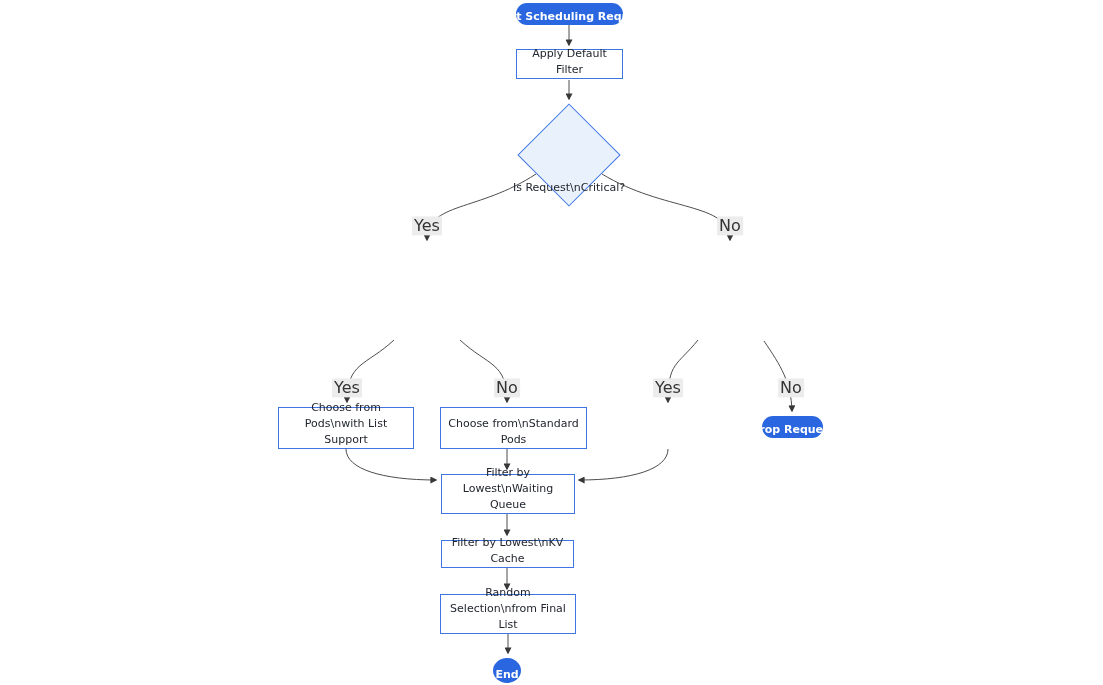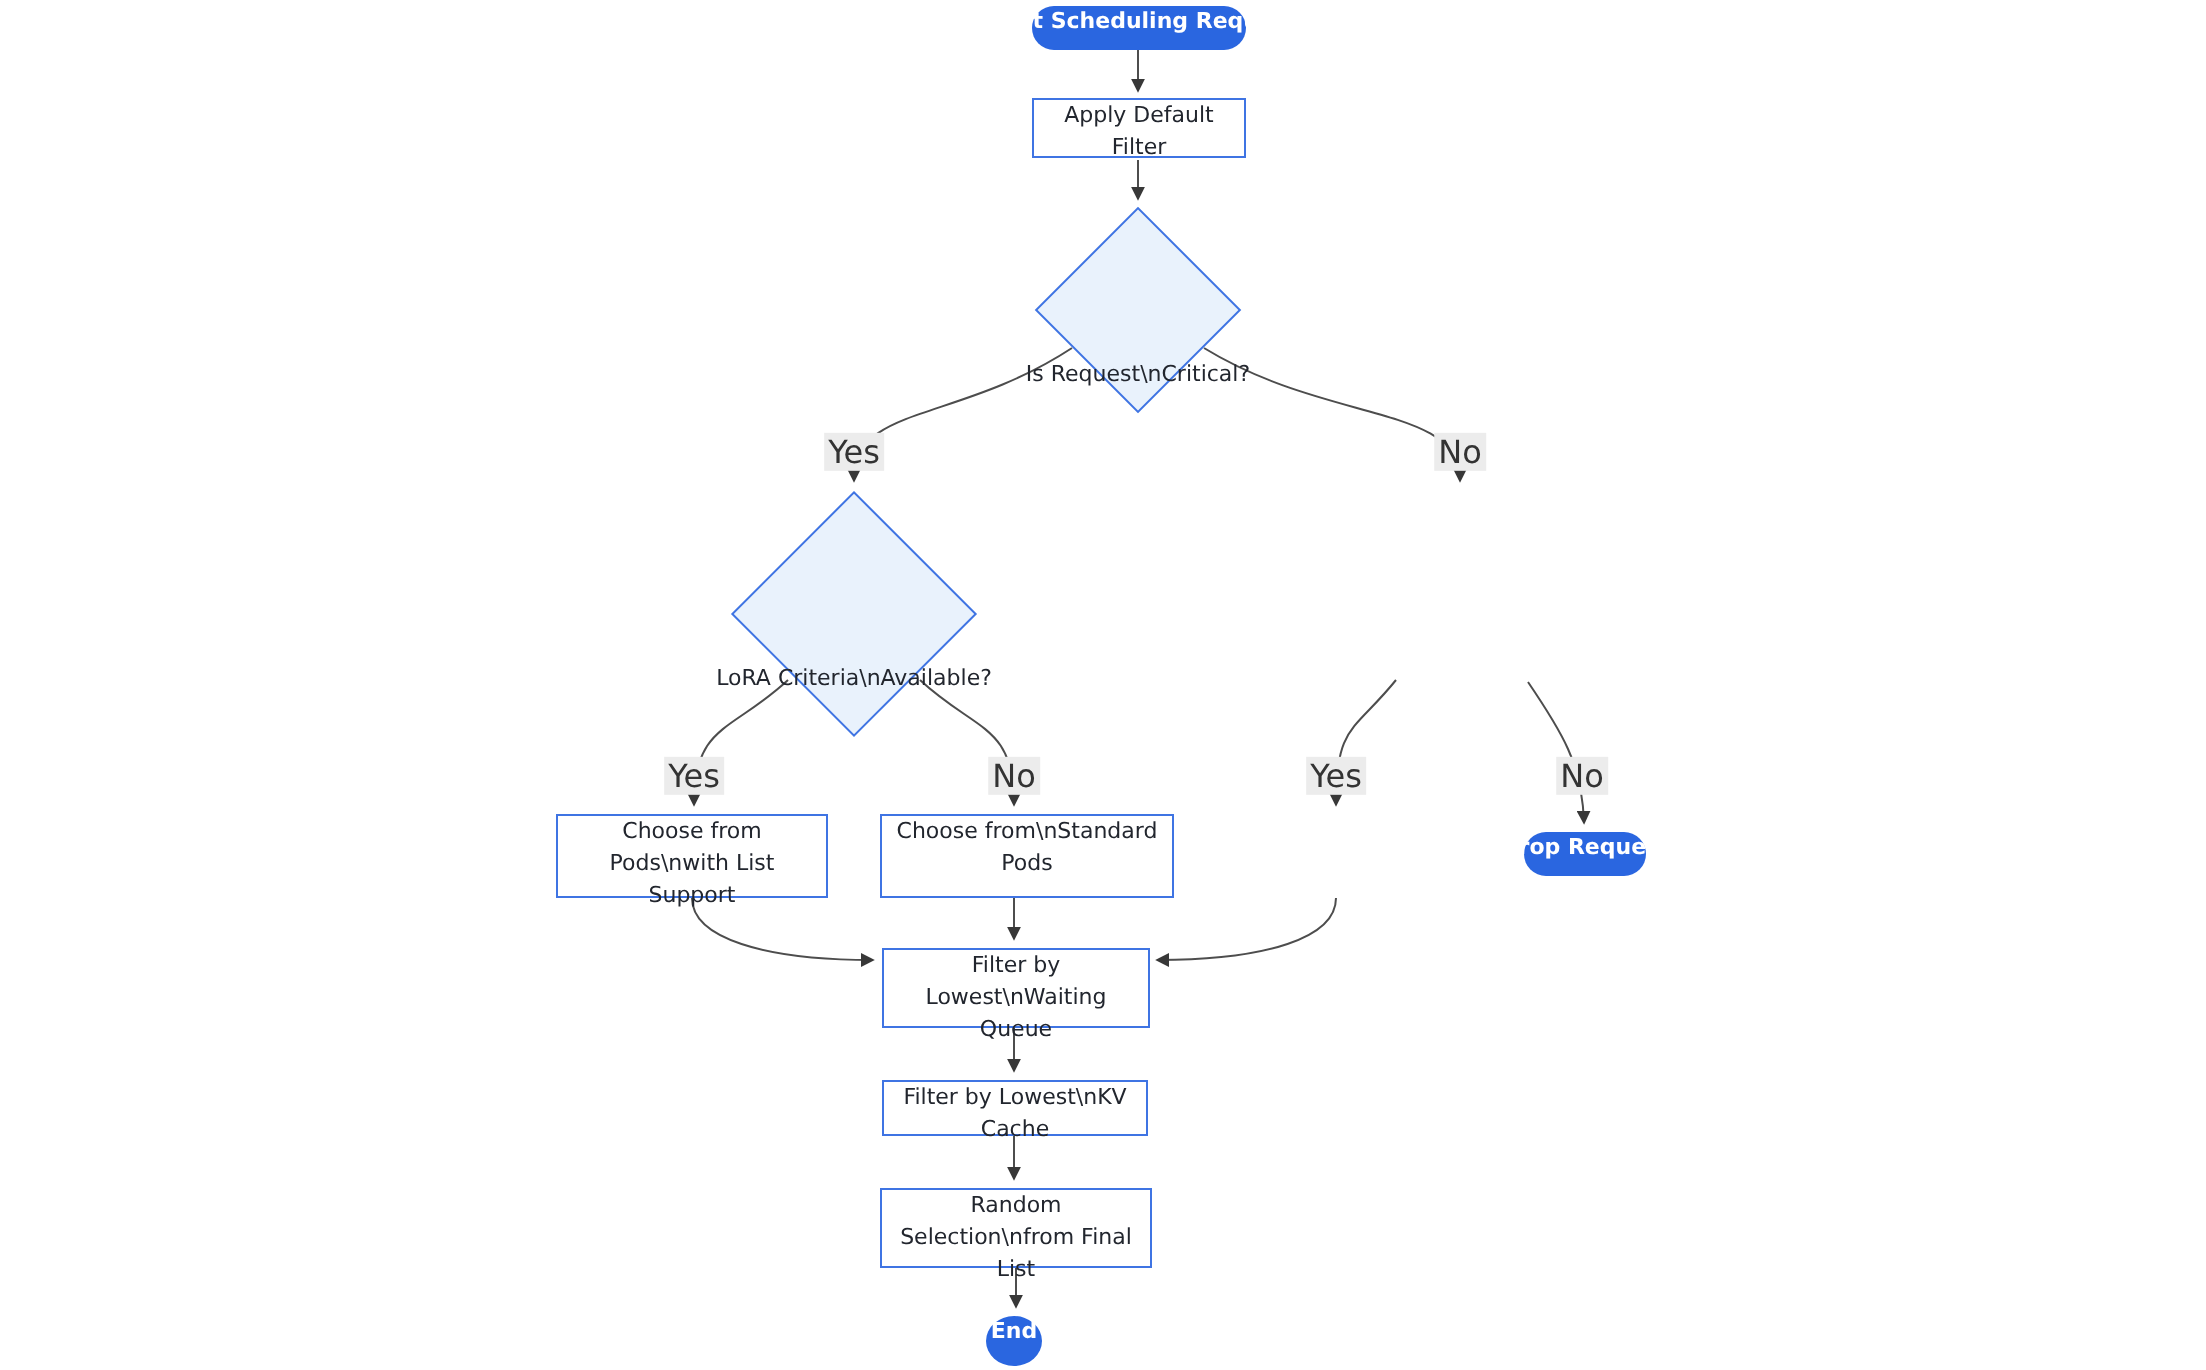--- a/index.html
+++ b/index.html
@@ -26,21 +26,21 @@
     width: 1103px; height: 685px;
   }
   svg.edges path.edge {
     stroke: var(--edge);
     stroke-width: 1;
     fill: none;
   }
   .node {
     position: absolute;
     display: flex;
-    align-items: flex-start;
+    align-items: flex-end;
     justify-content: center;
     text-align: center;
     font-size: 11px;
     line-height: 1.45;
     color: var(--text);
   }
   .rect {
     background: #ffffff;
     border: 1.5px solid var(--node-border);
   }
@@ -119,24 +119,20 @@
 
   <div class="node rect" style="left:516px; top:49px; width:107px; height:30px;">
     <span>Apply Default Filter</span>
   </div>
 
   <div class="diamond" style="left:517px; top:103px; width:104px; height:104px;">
     <div class="diamond-shape" style="width:73px; height:73px;"></div>
     <span class="diamond-label">Is Request\nCritical?</span>
   </div>
 
-  <div class="diamond" style="left:365px; top:245px; width:124px; height:124px;">
-    <div class="diamond-shape" style="width:87px; height:87px;"></div>
-    <span class="diamond-label">LoRA Criteria\nAvailable?</span>
-  </div>
 
 
   <div class="node rect" style="left:278px; top:407px; width:136px; height:42px;">
     <span>Choose from Pods\nwith List Support</span>
   </div>
 
   <div class="node rect" style="left:440px; top:407px; width:147px; height:42px;">
     <span>Choose from\nStandard Pods</span>
   </div>
 

